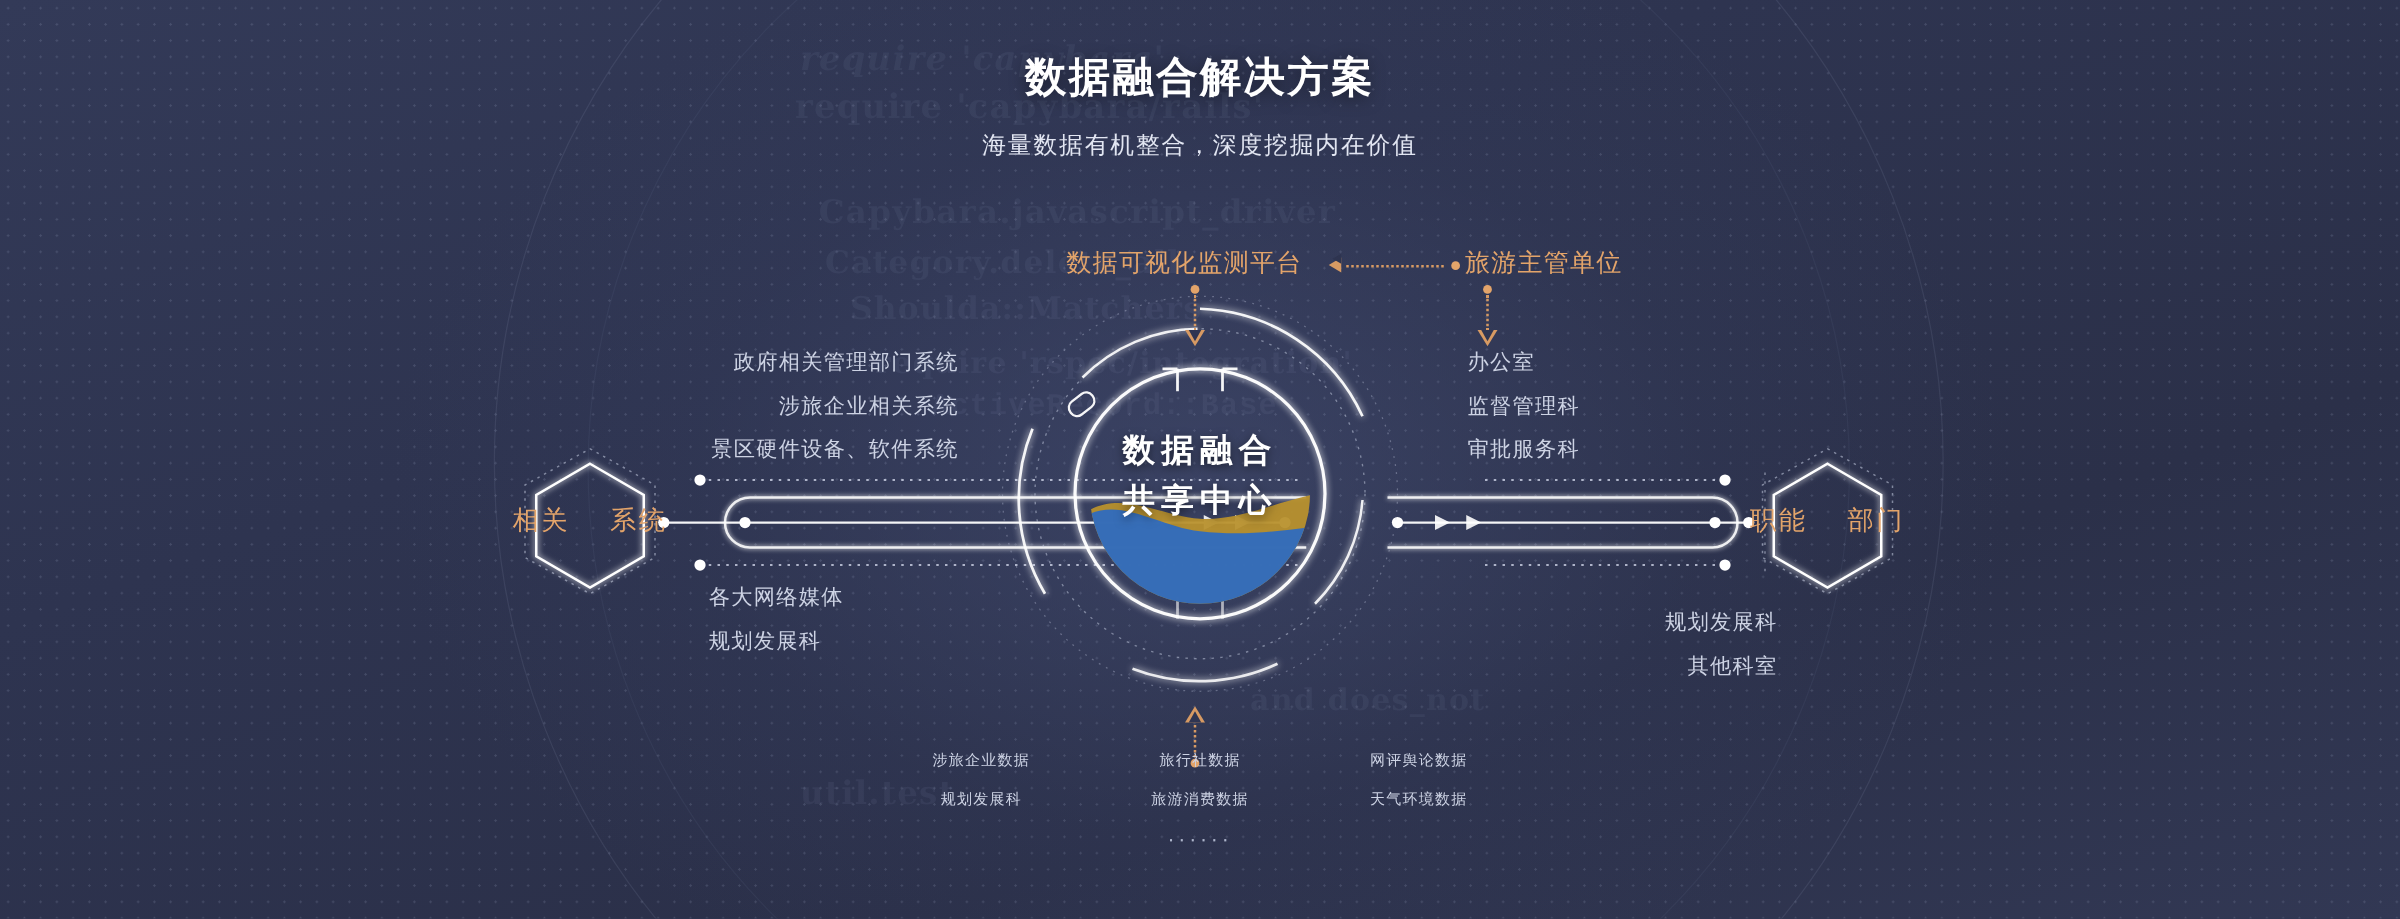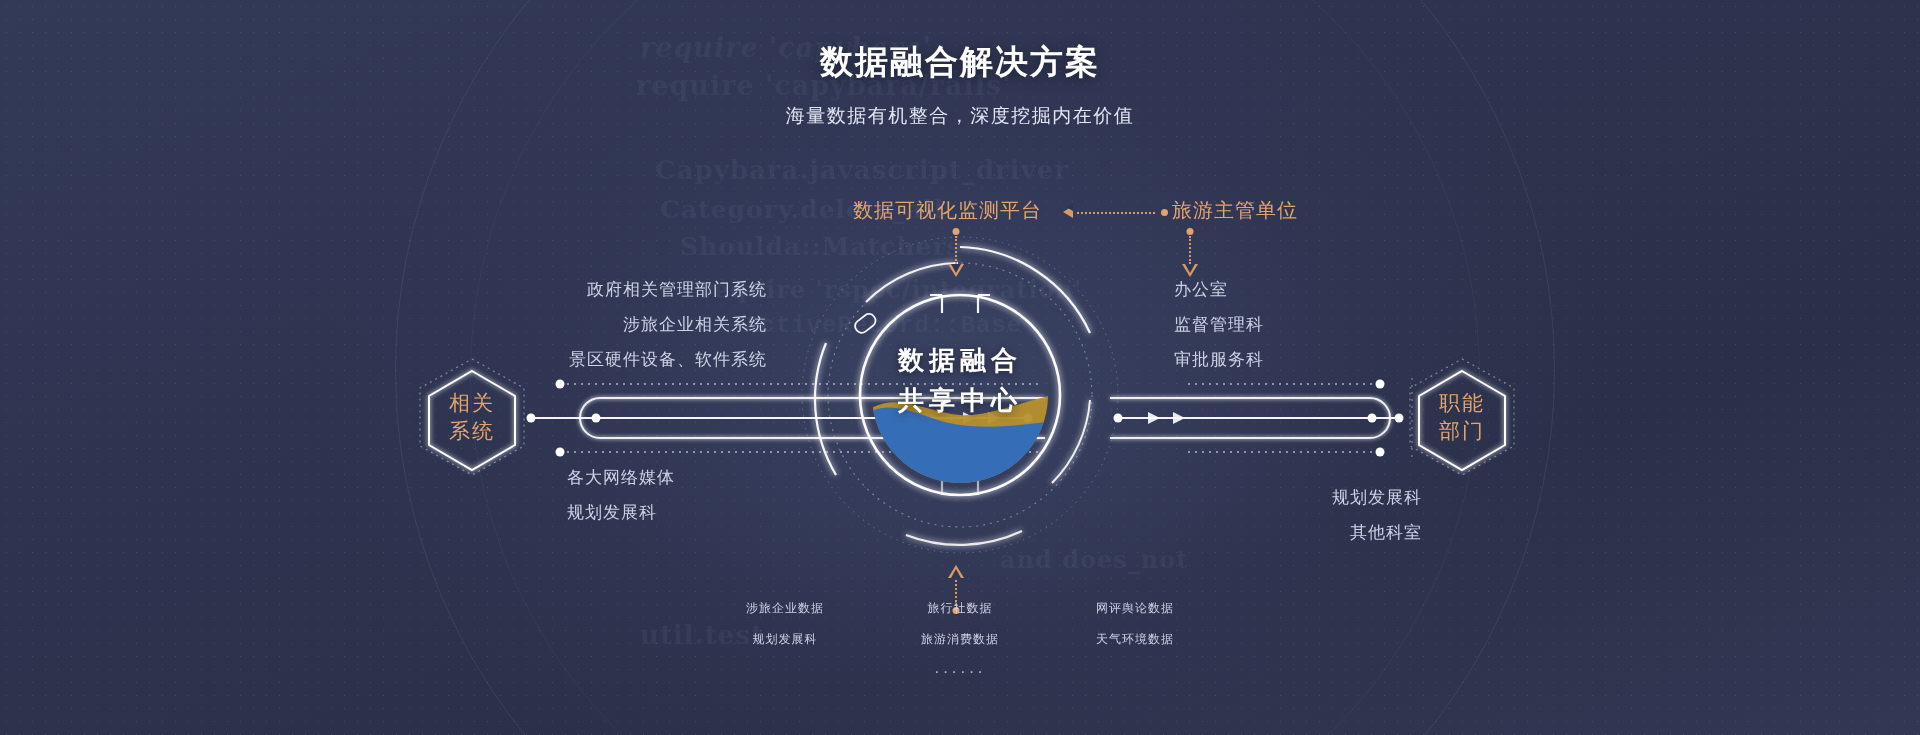--- a/index.html
+++ b/index.html
@@ -127,22 +127,22 @@
   
   #bottom-lists{ position:absolute; left:700px; top:600px; width:520px; z-index:40;}
   #bottom-lists .brow{ display:flex; justify-content:space-between; margin-bottom:14px;}
   #bottom-lists .bcell{ font-size:12px; color:#cdd3e4; letter-spacing:1px; white-space:nowrap; width:170px; text-align:center;}
   #bottom-ellipsis{ text-align:center; color:#aeb6cc; font-size:17px; letter-spacing:3px; margin-top:4px;}
 
   
   .hexwrap{ position:absolute; width:124px; height:124px; z-index:45;}
   .hex-outer, .hex-inner{ position:absolute; inset:0; }
   .hextext{
-    position:absolute; inset:0; display:flex; flex-direction:column;
-    align-items:center; justify-content:center;
+    position:absolute; inset:0; display:flex; flex-direction:row;
+    align-items:center; justify-content:space-between;
     color:#e3a46a; font-size:21px; line-height:28px; letter-spacing:2px;
   }
   #hex-left{ left:410px; top:355px;}
   #hex-right{ left:1400px; top:355px;}
 
   
   #center{ position:absolute; left:790px; top:225px; width:340px; height:340px; z-index:35;}
   #center-text{
     position:absolute; left:0; right:0; top:115px; text-align:center; z-index:6;
     color:#ffffff; font-size:26px; font-weight:bold; letter-spacing:5px; line-height:40px;

